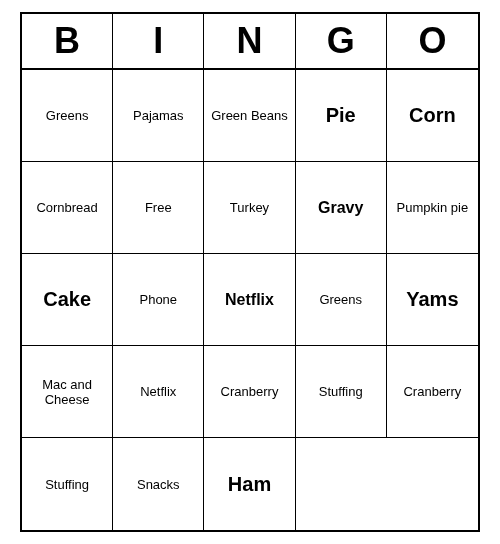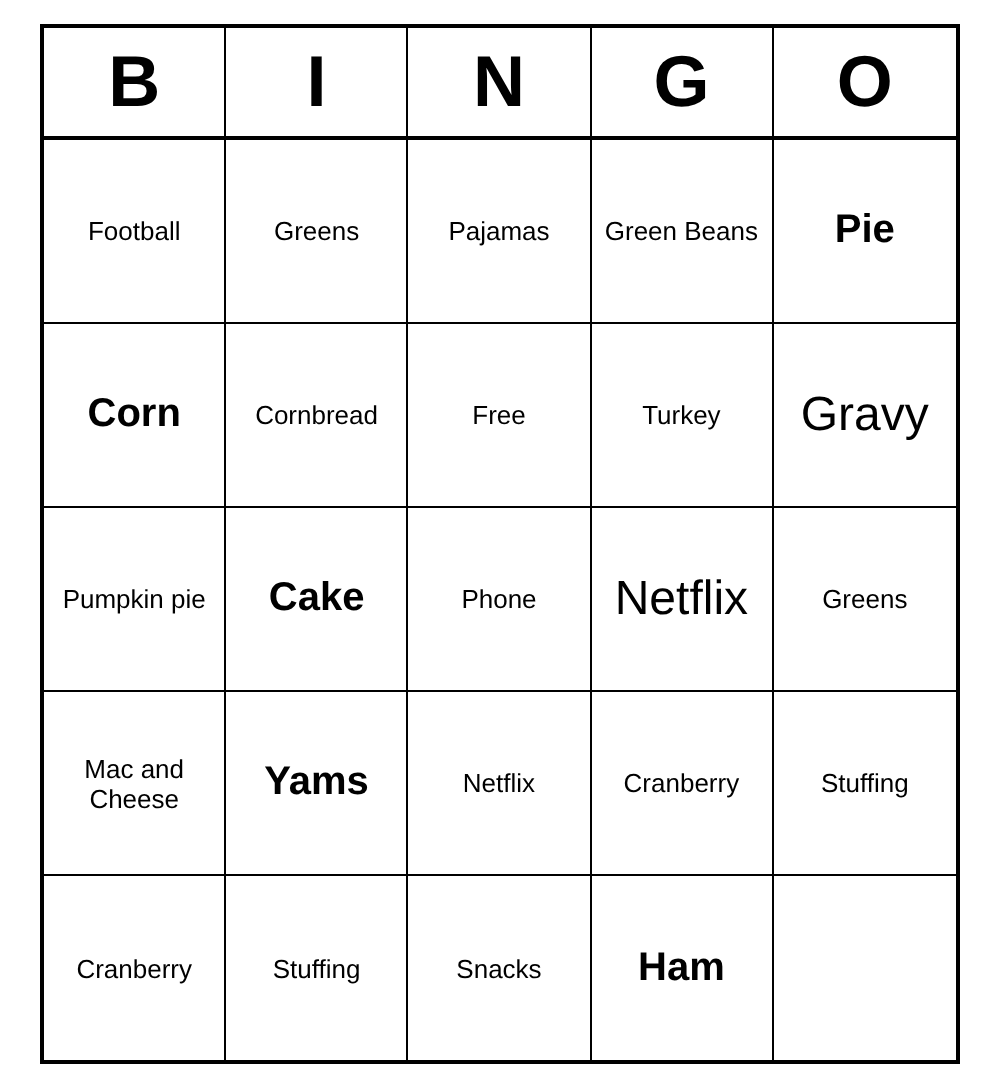--- a/index.html
+++ b/index.html
@@ -62,22 +62,22 @@
 
     .bingo-cell:nth-child(5n) {
       border-right: none;
     }
 
     .bingo-cell:nth-child(n+21) {
       border-bottom: none;
     }
 
     .bingo-cell.large-text {
-      font-size: 24px;
-      font-weight: normal;
+      font-size: 16px;
+      font-weight: bold;
     }
 
     .bingo-cell.xlarge-text {
       font-size: 20px;
       font-weight: bold;
     }
 
     .bingo-cell.free {
       font-size: 22px;
       font-weight: bold;
@@ -88,37 +88,36 @@
 
 <div class="bingo-card">
   <div class="bingo-header">
   <div class="bingo-header-cell">B</div>
       <div class="bingo-header-cell">I</div>
       <div class="bingo-header-cell">N</div>
       <div class="bingo-header-cell">G</div>
       <div class="bingo-header-cell">O</div>
     </div>
   <div class="bingo-grid">
-  <div class="bingo-cell">Football</div>
       <div class="bingo-cell">Greens</div>
       <div class="bingo-cell">Pajamas</div>
       <div class="bingo-cell">Green Beans</div>
       <div class="bingo-cell xlarge-text">Pie</div>
       <div class="bingo-cell xlarge-text">Corn</div>
       <div class="bingo-cell">Cornbread</div>
       <div class="bingo-cell">Free</div>
       <div class="bingo-cell">Turkey</div>
       <div class="bingo-cell large-text">Gravy</div>
       <div class="bingo-cell">Pumpkin pie</div>
       <div class="bingo-cell xlarge-text">Cake</div>
       <div class="bingo-cell">Phone</div>
       <div class="bingo-cell large-text">Netflix</div>
       <div class="bingo-cell">Greens</div>
+      <div class="bingo-cell xlarge-text">Yams</div>
       <div class="bingo-cell">Mac and Cheese</div>
-      <div class="bingo-cell xlarge-text">Yams</div>
       <div class="bingo-cell">Netflix</div>
       <div class="bingo-cell">Cranberry</div>
       <div class="bingo-cell">Stuffing</div>
       <div class="bingo-cell">Cranberry</div>
       <div class="bingo-cell">Stuffing</div>
       <div class="bingo-cell">Snacks</div>
       <div class="bingo-cell xlarge-text">Ham</div>
     </div>
 </div>
 

